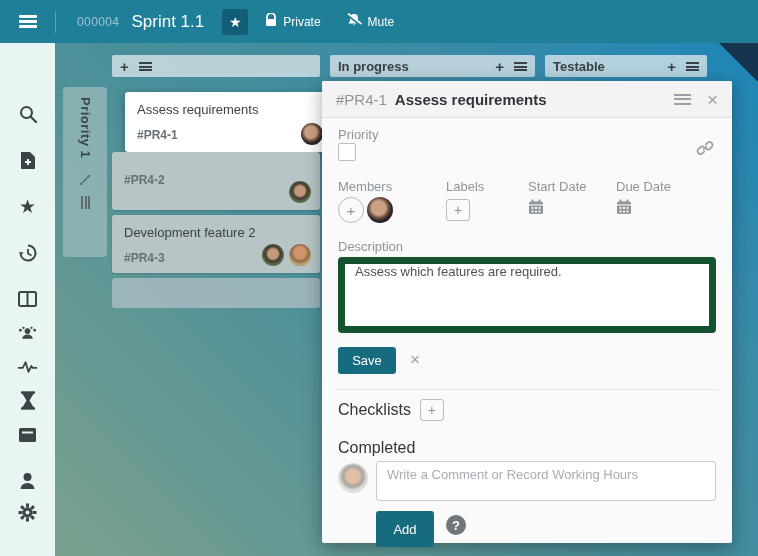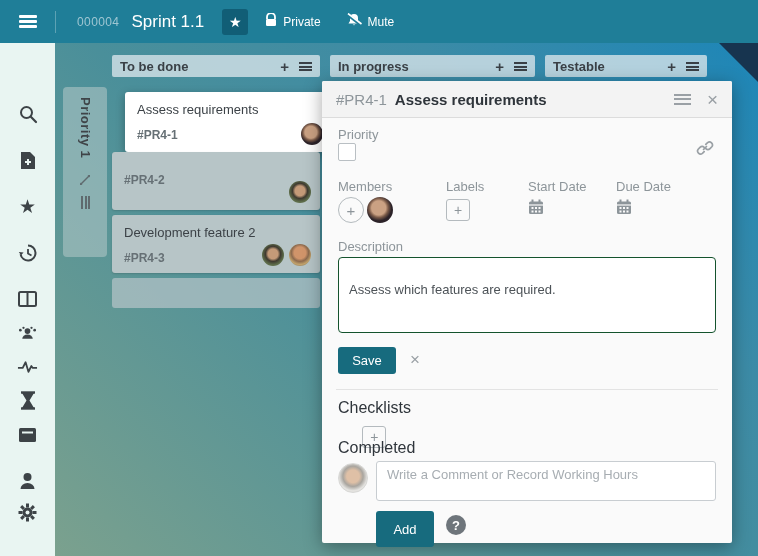--- a/index.html
+++ b/index.html
@@ -60,21 +60,21 @@
   #modal-header { left:0; top:0; right:0; height:37px; background:#f3f3f3; border-bottom:1px solid #dcdcdc; display:flex; align-items:center; padding:0 14px; gap:8px; border-radius:2px 2px 0 0; }
   .m-ref { font-size:15px; font-weight:500; color:#8d959a; }
   .m-title { font-size:15px; font-weight:700; color:#2f353b; flex:1; }
   .m-bars { width:17px; height:11px; border-top:2px solid #9aa0a5; border-bottom:2px solid #9aa0a5; position:relative; cursor:pointer; }
   .m-bars::after { content:""; position:absolute; left:0; right:0; top:2.5px; height:2px; background:#9aa0a5; }
   .m-close { color:#9aa0a5; font-size:19px; line-height:1; cursor:pointer; margin-left:8px; }
   .f-label { font-size:13px; color:#8d959a; }
   #completed-box { left:16px; top:62px; width:18px; height:18px; border:1px solid #b9bfc3; border-radius:2px; background:#fff; cursor:pointer; }
   .plus-circle { width:26px; height:26px; border:1px solid #b4babe; border-radius:50%; color:#8d959a; font-size:15px; display:flex; align-items:center; justify-content:center; cursor:pointer; background:#fff0; }
   .plus-square { width:24px; height:22px; border:1px solid #b4babe; border-radius:3px; color:#8d959a; font-size:14px; display:flex; align-items:center; justify-content:center; cursor:pointer; }
-  #desc-area { left:16px; top:176px; width:378px; height:76px; border:1px solid #14532d; border-radius:4px; background:#fff; font-family:"Liberation Sans",sans-serif; font-size:13px; color:#4c5257; padding:24px 10px; resize:none; outline:none; }
+  #desc-area { left:16px; top:176px; width:378px; height:76px; border:7px solid #14532d; border-radius:4px; background:#fff; font-family:"Liberation Sans",sans-serif; font-size:13px; color:#4c5257; padding:0 10px; resize:none; outline:none; }
   .teal-btn { background:#176b7e; color:#fff; border:none; border-radius:3px; font-family:"Liberation Sans",sans-serif; font-size:13px; font-weight:500; cursor:pointer; display:flex; align-items:center; justify-content:center; }
   #save-btn { left:16px; top:266px; width:58px; height:27px; }
   #desc-cancel { left:88px; top:270px; color:#9aa0a5; font-size:17px; cursor:pointer; line-height:1; }
   #m-divider { left:14px; right:14px; top:308px; height:1px; background:#e3e3e3; }
   .section-ttl { font-size:16px; color:#2f353b; display:flex; align-items:center; gap:9px; }
   #comment-input { left:54px; top:380px; width:340px; height:40px; border:1px solid #c8cdd1; border-radius:3px; background:#fff; font-family:"Liberation Sans",sans-serif; font-size:13px; color:#4c5257; padding:0 10px 14px 10px; outline:none; }
   #comment-input::placeholder { color:#a7adb2; }
   #add-btn { left:54px; top:430px; width:58px; height:36px; }
   #help-circle { left:124px; top:434px; width:20px; height:20px; border-radius:50%; background:#6e757b; color:#fff; font-size:13px; font-weight:700; display:flex; align-items:center; justify-content:center; cursor:pointer; }
 </style>
@@ -194,21 +194,20 @@
         </g>
         <circle cx="9.5" cy="9.5" r="2" fill="#e9f5f2"></circle>
       </svg>
   </div>
 </div>
 
 <div id="board" class="abs">
   <div id="corner-fold" class="abs"></div>
 
   <div class="col-header abs" style="left:57px; width:208px;">
-    <span class="ttl">To be done</span>
     <span class="hdr-ic" style="margin-right:10px">+</span>
     <span class="hdr-bars"></span>
   </div>
   <div class="col-header abs" style="left:275px; width:205px;">
     <span class="ttl">In progress</span>
     <span class="hdr-ic" style="margin-right:10px">+</span>
     <span class="hdr-bars"></span>
   </div>
   <div class="col-header abs" style="left:490px; width:162px;">
     <span class="ttl">Testable</span>
@@ -310,21 +309,21 @@
       </svg>
   </span>
 
   <span class="f-label abs" style="left:16px; top:158px;">Description</span>
   <textarea id="desc-area" class="abs" style="">Assess which features are required.</textarea>
   <button id="save-btn" class="teal-btn abs">Save</button>
   <span id="desc-cancel" class="abs">×</span>
 
   <div id="m-divider" class="abs"></div>
 
-  <div class="section-ttl abs" style="left:16px; top:318px;flex-direction:column;">
+  <div class="section-ttl abs" style="left:16px; top:318px;">
     <span>Checklists</span>
     <span class="plus-square">+</span>
   </div>
 
   <div class="section-ttl abs" style="left:16px; top:358px;">
     <span>Completed</span>
   </div>
   <span class="avatar av30 av-m2 abs" style="left:16px; top:382px;"></span>
   <input id="comment-input" class="abs" type="text" placeholder="Write a Comment or Record Working Hours" style="">
   <button id="add-btn" class="teal-btn abs">Add</button>

